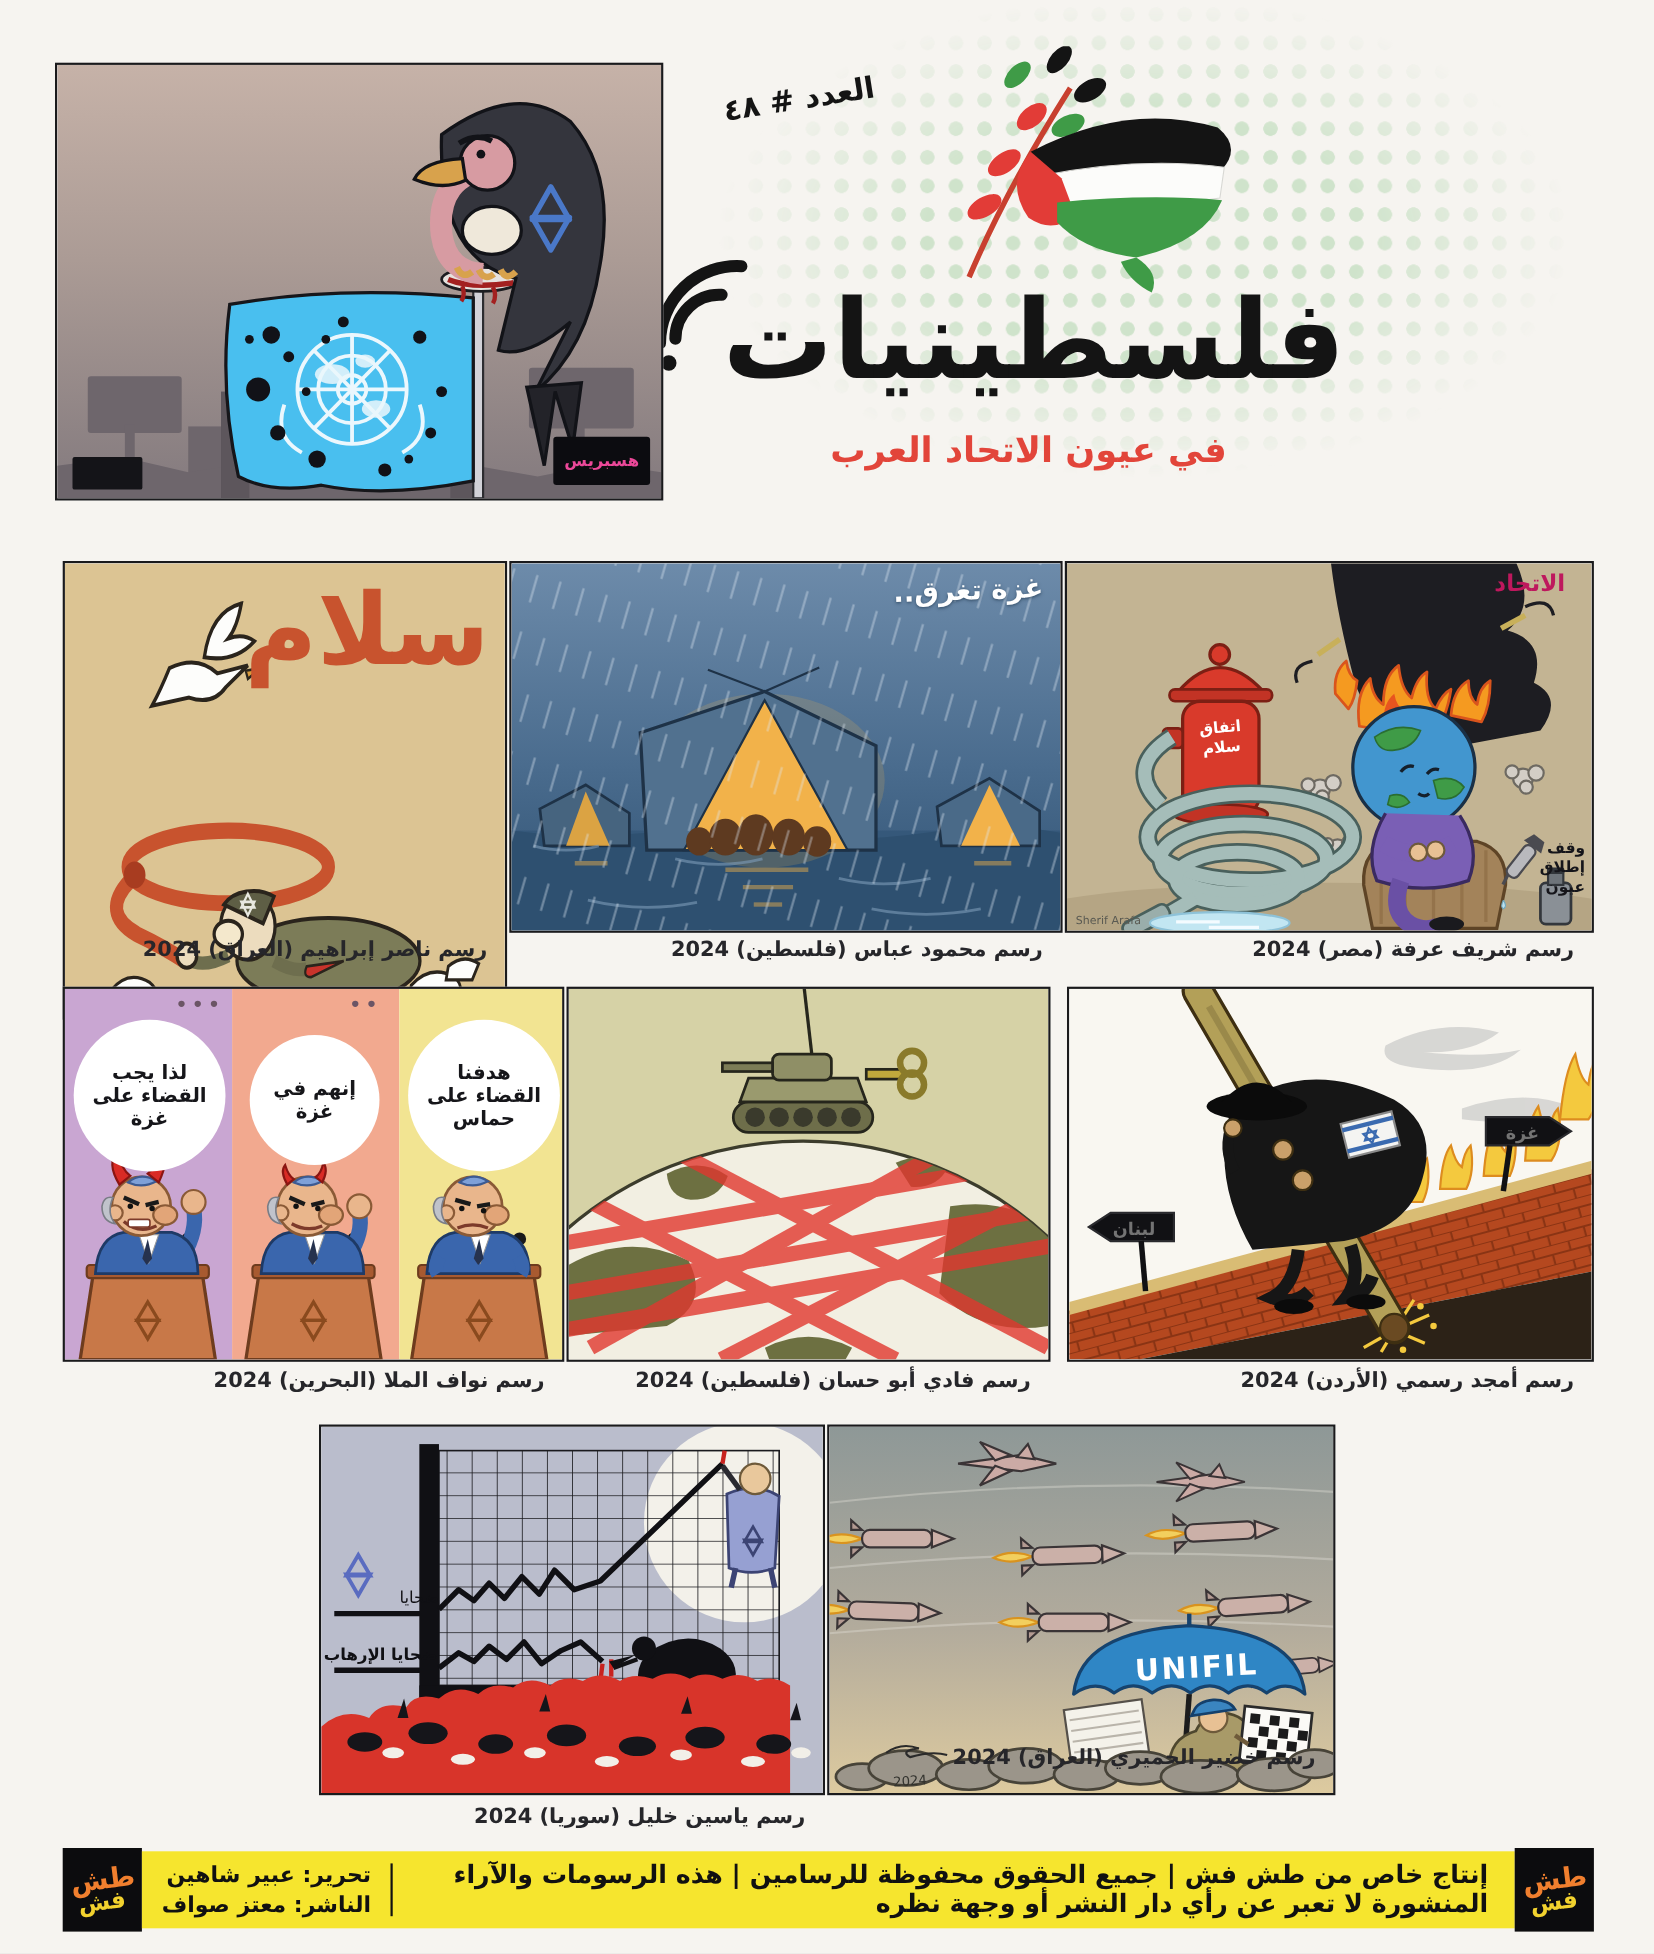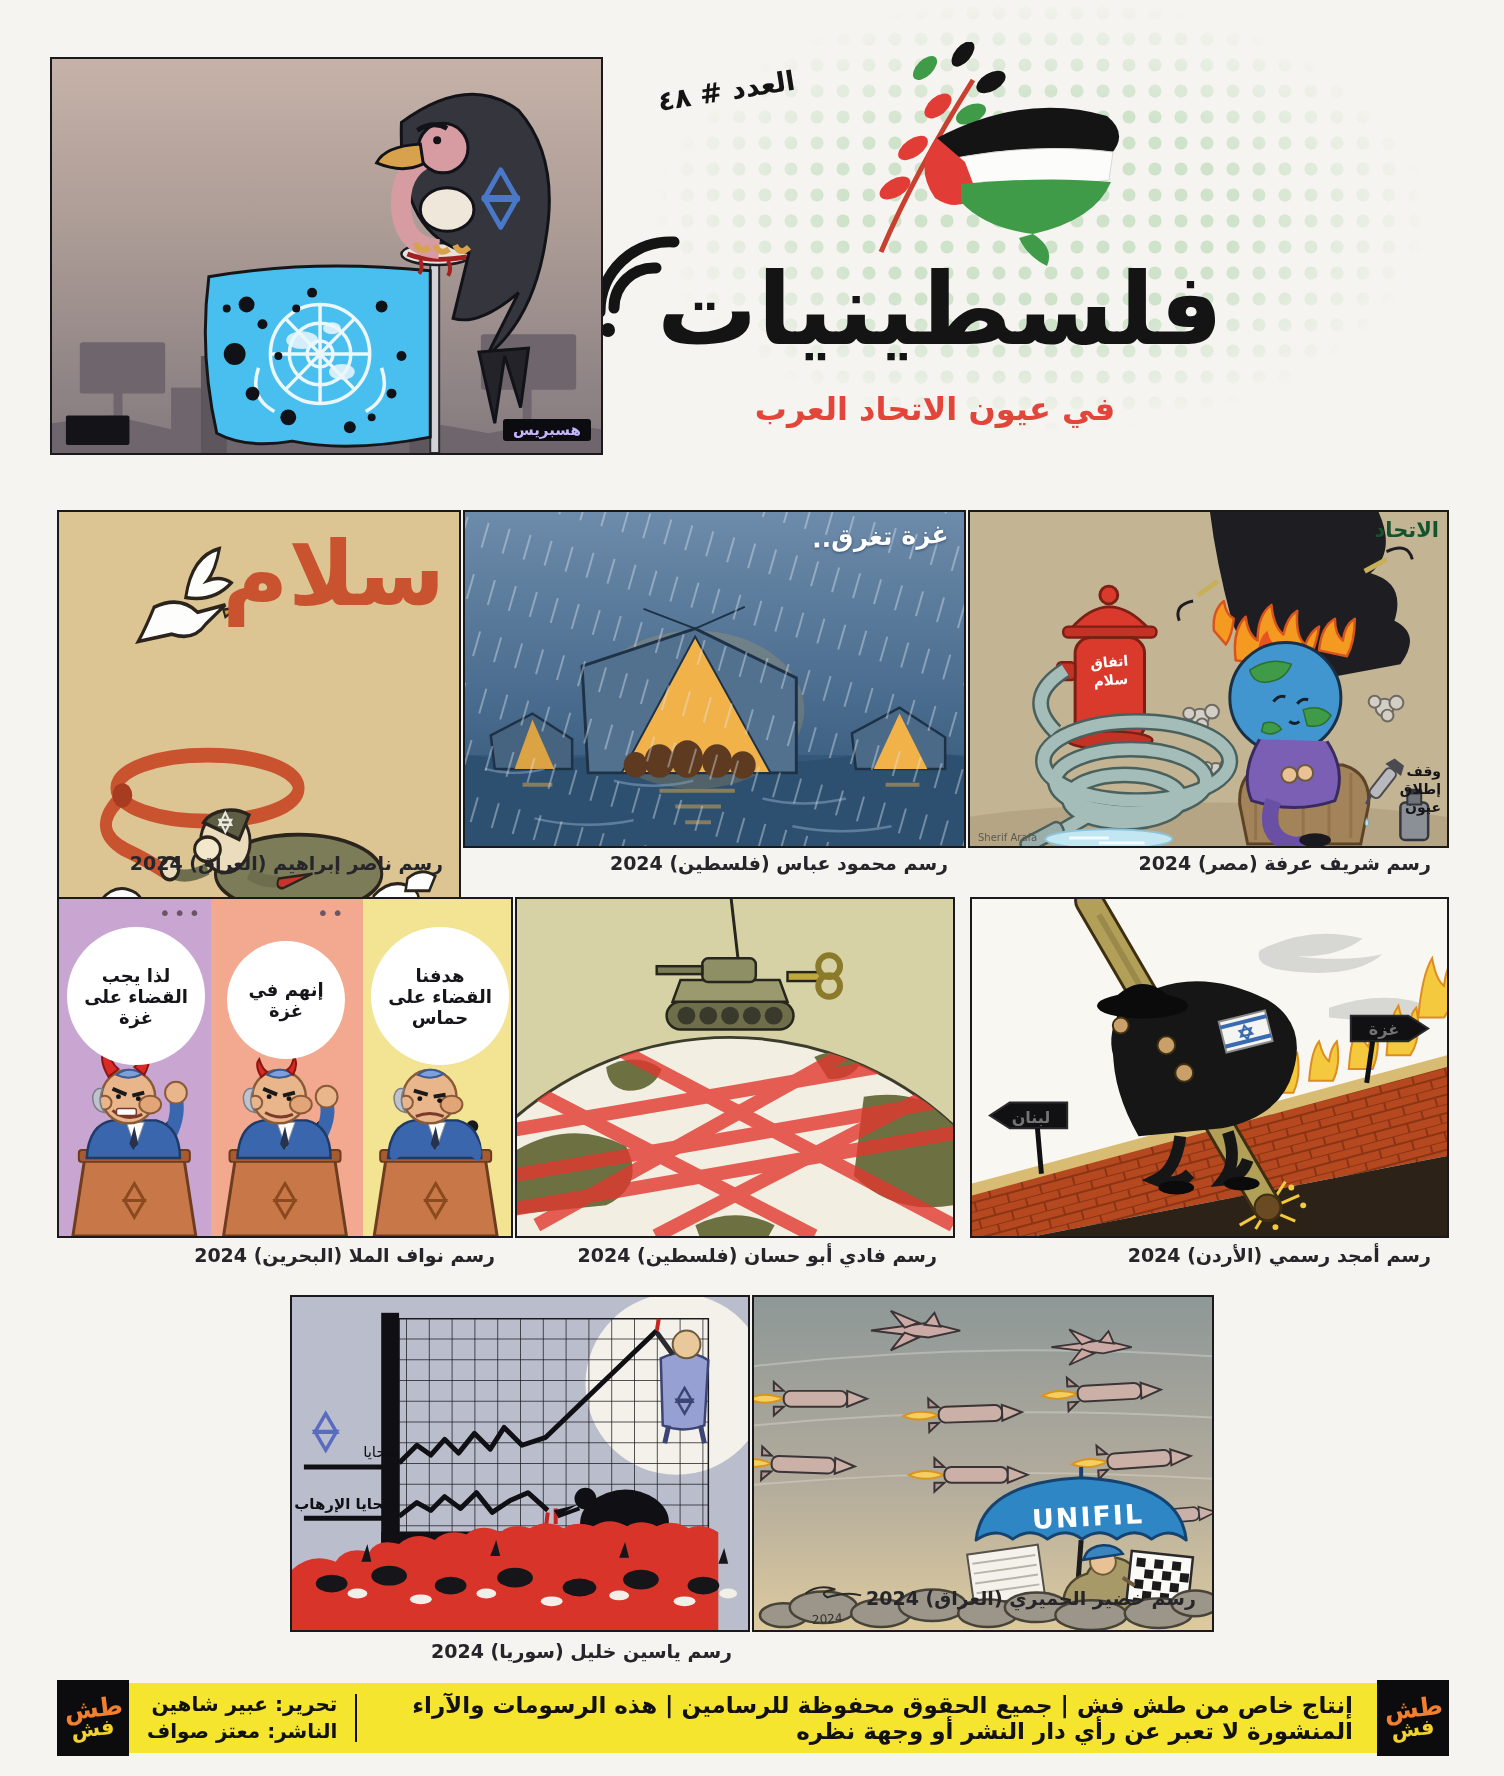--- a/index.html
+++ b/index.html
@@ -18,25 +18,25 @@
     mask-image:radial-gradient(ellipse 58% 62% at 52% 45%,#000 38%,transparent 74%);}
   #issue-label{position:absolute;left:596px;top:80px;width:200px;font-size:27px;font-weight:800;
     color:#141414;direction:rtl;transform:rotate(-9deg);}
   #bird-logo{position:absolute;left:795px;top:42px;width:330px;height:235px;}
   #title-swoosh{position:absolute;left:578px;top:224px;width:110px;height:120px;}
   #page-title{position:absolute;left:615px;top:226px;width:650px;height:170px;line-height:168px;
     font-size:100px;font-weight:800;color:#141414;text-align:center;direction:rtl;white-space:nowrap;}
   #page-subtitle{position:absolute;left:705px;top:390px;width:460px;font-size:32px;font-weight:800;
     color:#e2453a;text-align:center;direction:rtl;}
   
-  .wm{background:#0c0c10;color:#c4b5fd;font-size:15px;font-weight:700;padding:2px 10px;border-radius:3px;}
+  .wm{background:#0c0c10;color:#ec4899;font-size:15px;font-weight:700;padding:13px 10px;border-radius:3px;}
   #salam-word{right:14px;top:10px;font-size:90px;font-weight:800;color:#c8532e;line-height:1.15;}
   #flood-title{right:16px;top:10px;font-size:25px;font-weight:800;color:#fff;
     text-shadow:0 1px 3px rgba(10,30,50,.55);transform:rotate(-2deg);}
-  #arafa-news{right:8px;top:6px;font-size:21px;font-weight:800;color:#14532d;}
+  #arafa-news{right:24px;top:6px;font-size:21px;font-weight:800;color:#be185d;}
   #arafa-hyd{left:104px;top:142px;width:72px;font-size:14px;font-weight:700;color:#fff;
     text-align:center;line-height:1.25;transform:rotate(-5deg);}
   #arafa-drop{right:6px;top:250px;width:72px;font-size:14px;font-weight:700;color:#15151a;
     text-align:right;line-height:1.3;}
   #arafa-sig{left:8px;bottom:3px;font-size:10px;color:#5a5a52;direction:ltr;}
   .strip{position:absolute;top:0;height:100%;width:152px;}
   .bubble{position:absolute;background:#fff;border-radius:50%;display:flex;align-items:center;
     justify-content:center;text-align:center;font-weight:700;direction:rtl;color:#16161a;
     box-sizing:border-box;padding:12px;}
   .dots{position:absolute;top:2px;font-size:20px;letter-spacing:3px;color:#6b5565;}

